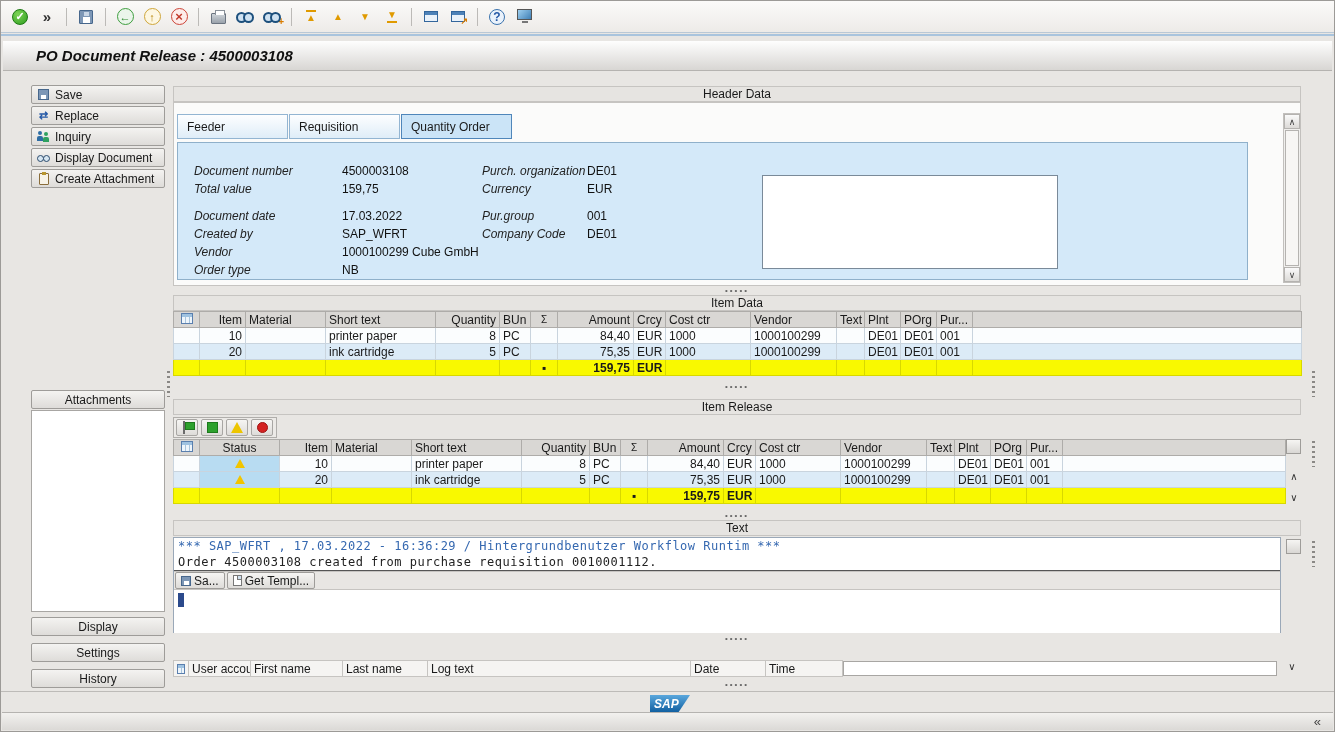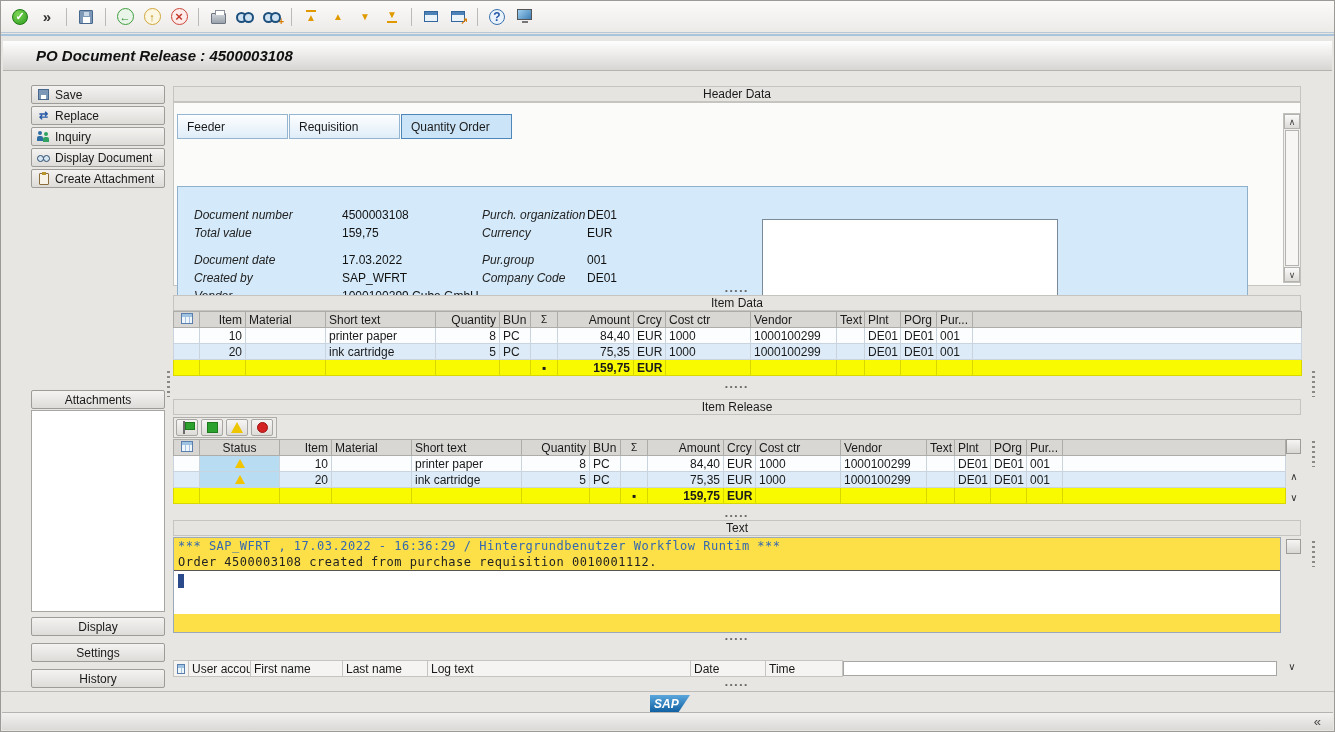--- a/index.html
+++ b/index.html
@@ -86,21 +86,21 @@
   .v-handle { position:absolute; width:3px; height:26px;
     background-image:repeating-linear-gradient(#8a8885 0 2px, transparent 2px 5px); }
   
   .hd-content { position:absolute; left:0; top:23px; width:1128px; height:184px;
     background:#fbfbfa; border:1px solid #c6c4c1; }
   .tabs { position:absolute; left:3px; top:11px; display:flex; }
   .tab { height:25px; width:111px; display:flex; align-items:center; padding:0 9px;
     border:1px solid #93b5d2; background:linear-gradient(#fdfeff,#dfedf8); margin-right:1px; }
   .tab.active { background:#cbe4f7; border:1px solid #4f86ba; }
   .hd-panel { position:absolute; left:3px; top:39px; width:1071px; height:138px;
-    background:#d4e9f9; border:1px solid #8fb0ca;margin-top:44px; }
+    background:#d4e9f9; border:1px solid #8fb0ca; }
   .fld-label { position:absolute; font-style:italic; color:#222; white-space:nowrap; }
   .fld-value { position:absolute; color:#111; white-space:nowrap; }
   .hd-note { position:absolute; left:584px; top:32px; width:296px; height:94px; background:#fff; border:1px solid #7a8a99; }
   .sb { position:absolute; width:18px; background:#f0efed; border:1px solid #c2c0bd; }
   .sb-arrow { position:absolute; left:0; width:16px; height:15px; display:flex; align-items:center; justify-content:center;
     font-size:9px; color:#444; background:linear-gradient(#fafafa,#dcdad7); border:1px solid #b5b3b0; }
   .sb-thumb { position:absolute; left:1px; width:14px; background:#f7f6f4; border:1px solid #b5b3b0; }
   
   table.sap { border-collapse:collapse; table-layout:fixed; font-size:12px; position:absolute; left:0; }
   table.sap th { background:#d9d7d4; border:1px solid #aeaca9; font-weight:normal; padding:0 3px;
@@ -124,21 +124,21 @@
     border:1px solid #a8a6a3; background:linear-gradient(#f6f5f3,#dedcd9); border-radius:2px; }
   .ri-flag { position:relative; width:13px; height:13px; }
   .ri-flag::before { content:""; position:absolute; left:2px; top:0; width:2px; height:13px; background:#6b6b6b; }
   .ri-flag::after { content:""; position:absolute; left:4px; top:1px; width:8px; height:6px; background:#2da12d; border:1px solid #1d7a1d; }
   .ri-green { width:11px; height:11px; background:#2da12d; border:1px solid #1d7a1d; }
   .ri-yellow { width:0; height:0; border-left:6px solid transparent; border-right:6px solid transparent; border-bottom:11px solid #edc500; }
   .ri-red { width:11px; height:11px; border-radius:50%; background:#d42222; border:1px solid #9e1414; }
   .mini-sq { position:absolute; width:15px; height:15px; background:linear-gradient(#f6f5f3,#d9d7d4); border:1px solid #9e9c99; }
   .mini-arrow { position:absolute; font-size:10px; color:#333; width:14px; text-align:center; }
   
-  .txt-wrap { position:absolute; left:0; top:458px; width:1108px; height:96px; background:#fde047; border:1px solid #9aa8b8; }
+  .txt-wrap { position:absolute; left:0; top:458px; width:1108px; height:96px; background:#ffffff; border:1px solid #9aa8b8; }
   .log-line { font-family:"DejaVu Sans Mono", monospace; font-size:12px; letter-spacing:0.5px;
     padding:1px 4px; white-space:nowrap; overflow:hidden; }
   .log-blue { color:#3568b0; }
   .log-black { color:#222; border-bottom:1px solid #555; }
   .txt-btnrow { height:19px; background:#e8e6e3; border-top:1px solid #c6c4c1; border-bottom:1px solid #c6c4c1;
     display:flex; align-items:center; padding:0 1px; gap:2px; }
   .txt-btn { height:17px; display:flex; align-items:center; gap:3px; padding:0 5px;
     background:linear-gradient(#f6f5f3,#dedcd9); border:1px solid #9e9c99; border-radius:2px; white-space:nowrap; }
   .mi-doc { width:9px; height:11px; background:#fff; border:1px solid #777; position:relative; }
   .mi-doc::before { content:""; position:absolute; right:0; top:0; width:3px; height:3px; background:#cfe0ee; border-left:1px solid #777; border-bottom:1px solid #777; }
@@ -553,20 +553,30 @@
       <div class="h-split" style="top:433px">
           <span class="dots">•••••</span>
         </div>
 
       <div class="sec-bar" style="top:441px">
         <span>Text</span>
       </div>
       <div class="txt-wrap">
         <div class="log-line log-blue">*** SAP_WFRT , 17.03.2022 - 16:36:29 / Hintergrundbenutzer Workflow Runtim ***</div>
         <div class="log-line log-black">Order 4500003108 created from purchase requisition 0010001112.</div>
+        <div class="txt-btnrow">
+          <span class="txt-btn">
+            <span class="mi-disk" style="width:10px;height:10px"></span>
+            <span>Sa...</span>
+          </span>
+          <span class="txt-btn">
+            <span class="mi-doc"></span>
+            <span>Get Templ...</span>
+          </span>
+        </div>
         <div class="editor">
           <span class="caret"></span>
         </div>
       </div>
       <div class="mini-sq" style="left:1113px;top:460px"></div>
       <div class="h-split" style="top:556px">
           <span class="dots">•••••</span>
         </div>
 
       <div class="xs-header">

